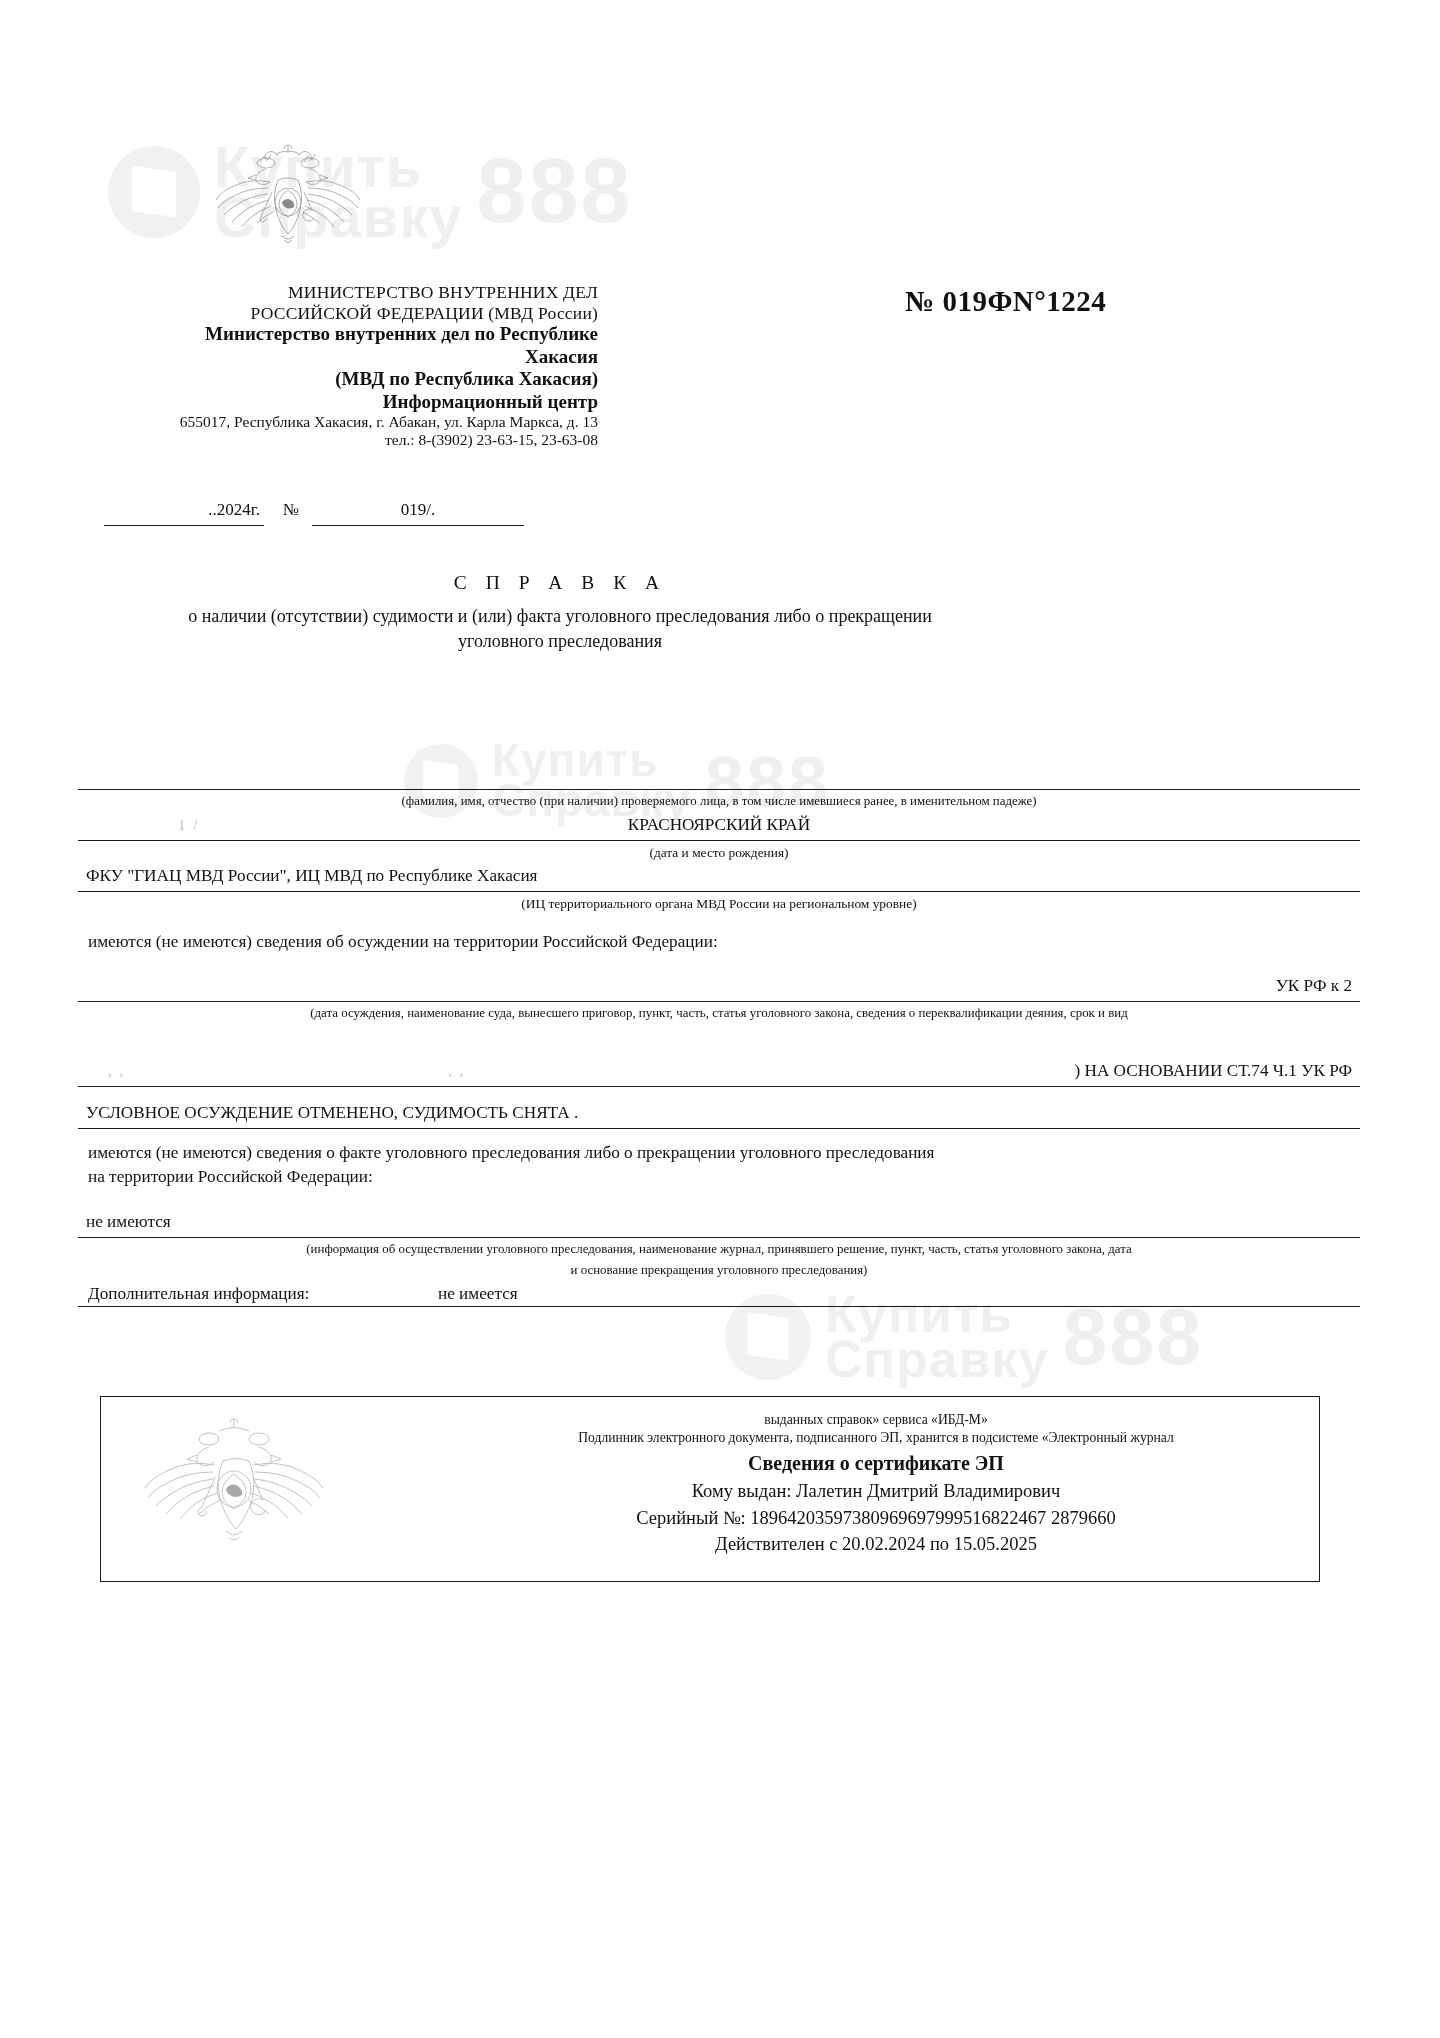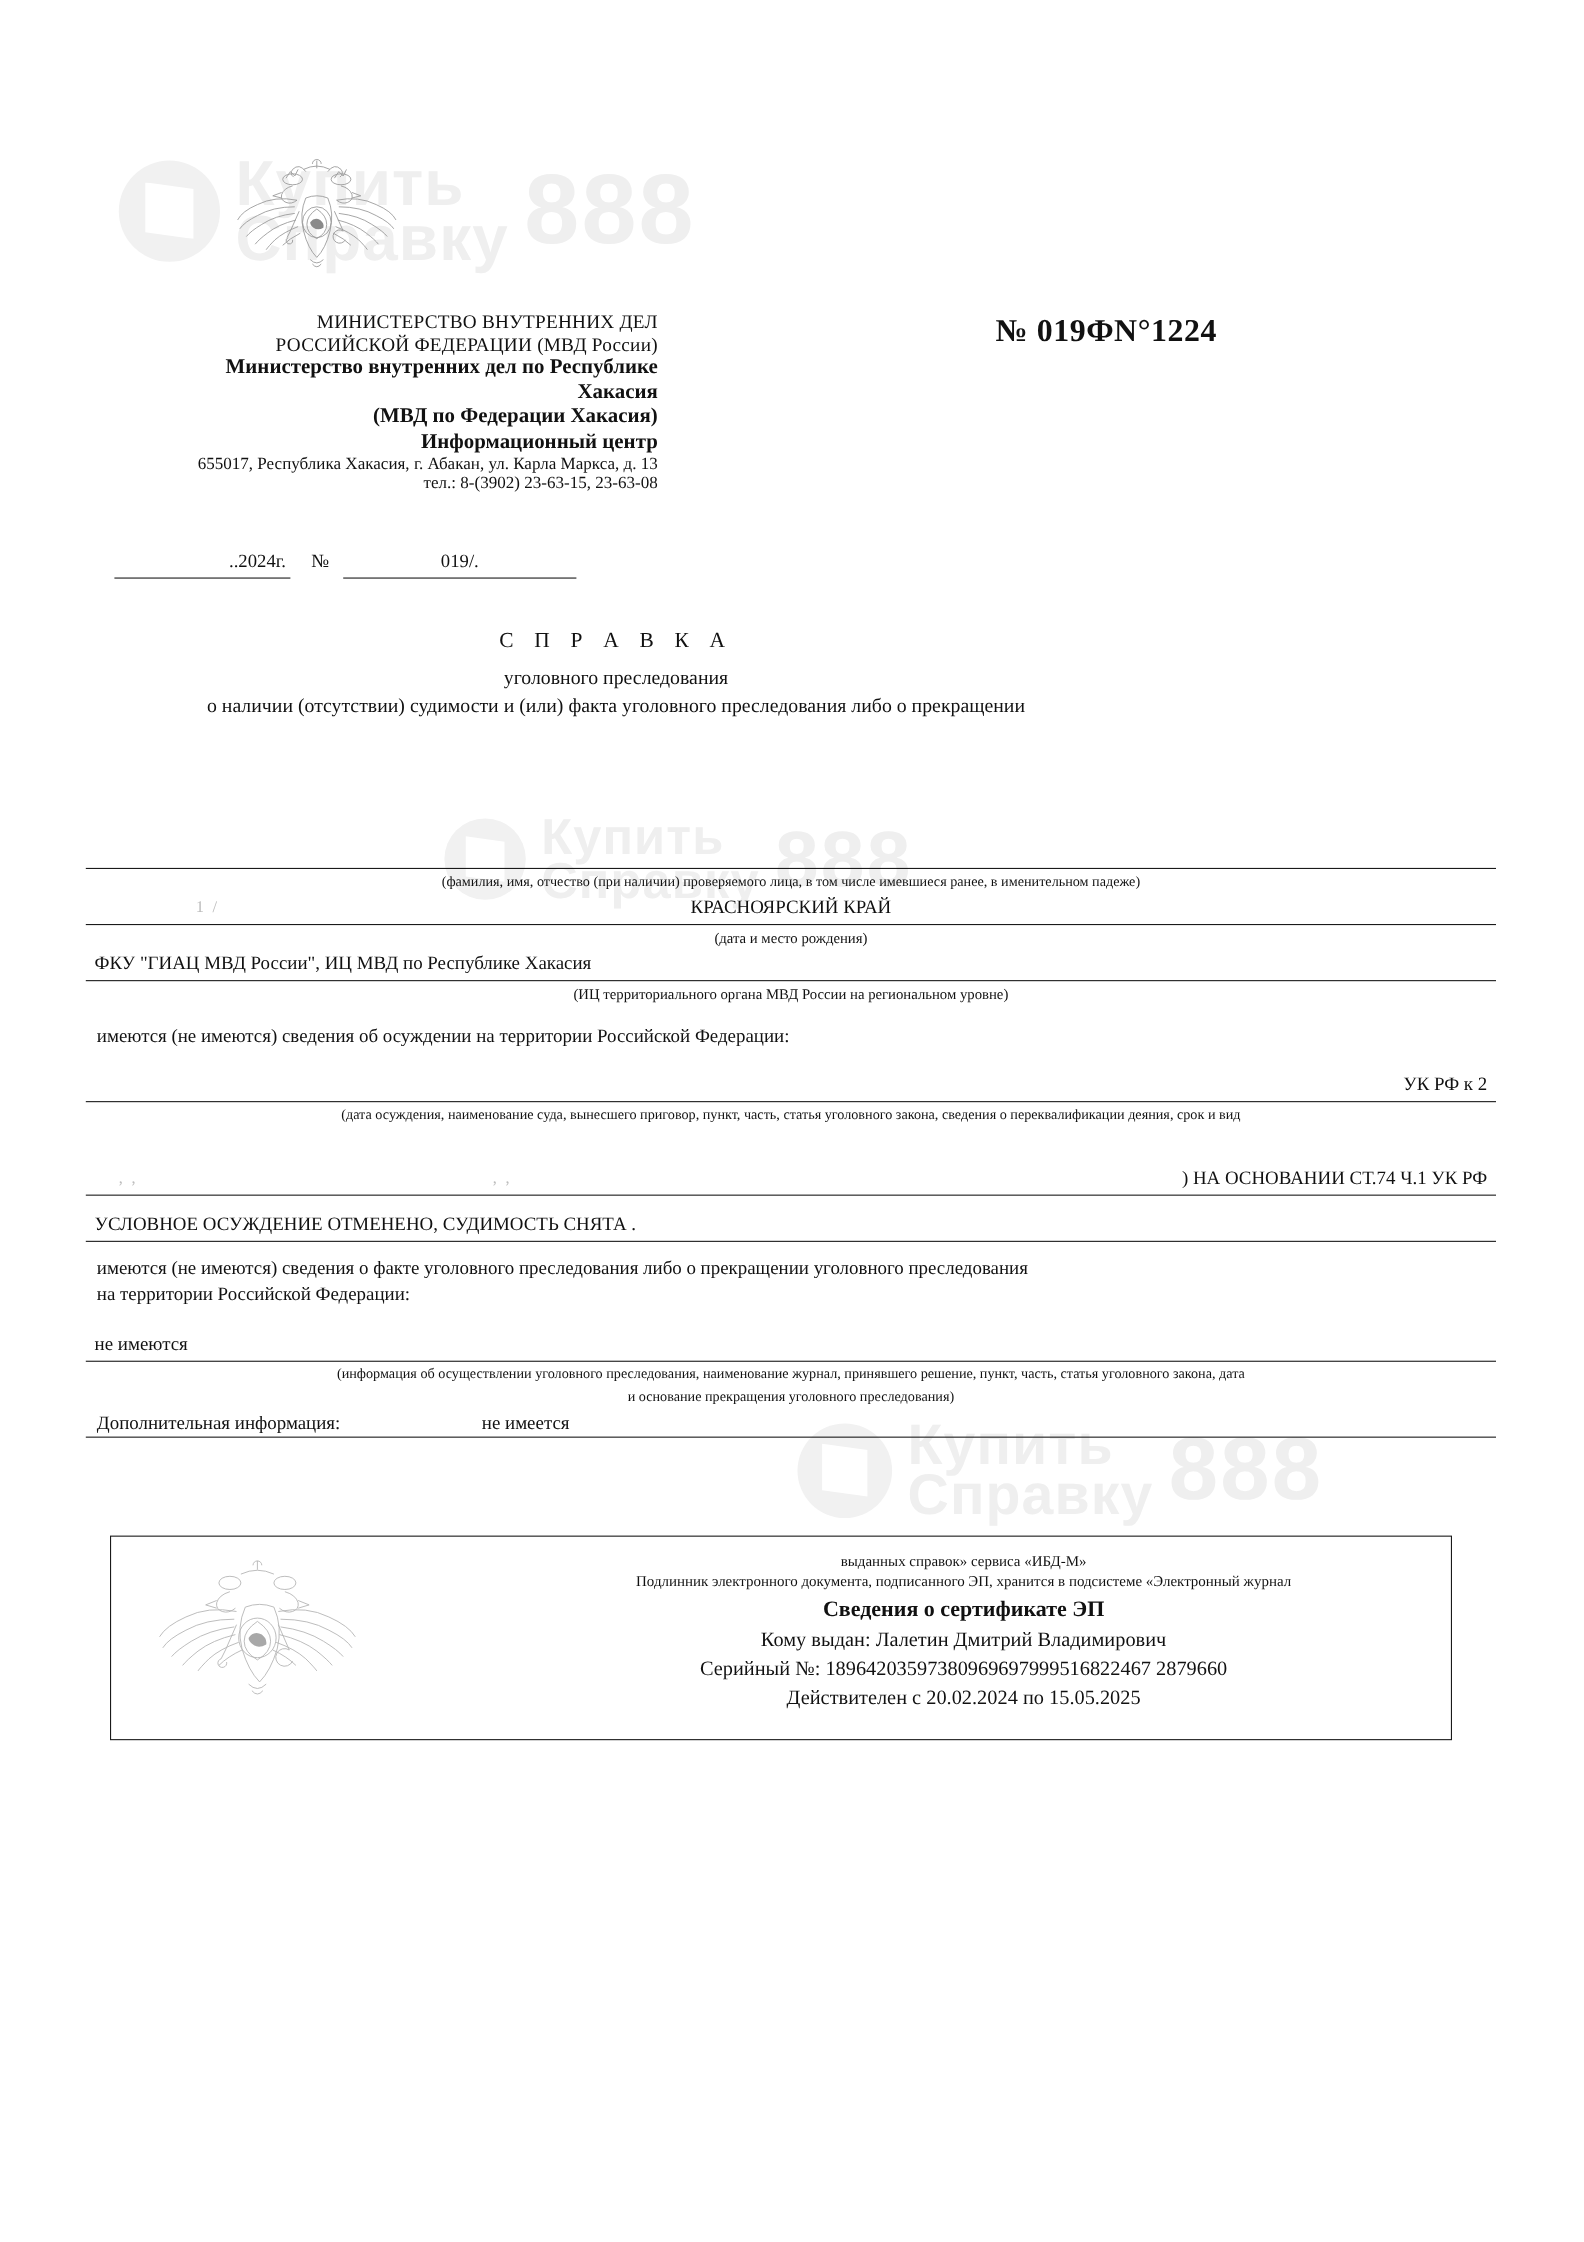--- a/index.html
+++ b/index.html
@@ -323,38 +323,38 @@
 
       <path d="M84 96 q6 6 12 0 M86 100 q4 5 8 0"></path>
     </g>
   </svg>
 
   <div class="hdr">
     <div class="l-caps">МИНИСТЕРСТВО ВНУТРЕННИХ ДЕЛ</div>
     <div class="l-caps">РОССИЙСКОЙ ФЕДЕРАЦИИ (МВД России)</div>
     <div class="l-bold">Министерство внутренних дел по Республике</div>
     <div class="l-bold">Хакасия</div>
-    <div class="l-bold">(МВД по Федерации Хакасия)</div>
+    <div class="l-bold">(МВД по Республика Хакасия)</div>
     <div class="l-bold">Информационный центр</div>
     <div class="l-small">655017, Республика Хакасия, г. Абакан, ул. Карла Маркса, д. 13</div>
     <div class="l-small">тел.: 8-(3902) 23-63-15, 23-63-08</div>
   </div>
 
   <div class="docnum">№ 019ФN°1224</div>
 
   <div class="daterow">
     <div class="cell c-date">..2024г.</div>
     <div class="cell c-no">№</div>
     <div class="cell c-val">019/.</div>
   </div>
 
   <div class="title-block">
     <div class="title-main">С П Р А В К А</div>
+    <div class="title-sub">о наличии (отсутствии) судимости и (или) факта уголовного преследования либо о прекращении</div>
     <div class="title-sub">уголовного преследования</div>
-    <div class="title-sub">о наличии (отсутствии) судимости и (или) факта уголовного преследования либо о прекращении</div>
   </div>
 
   <div class="body-area">
 
     <div class="spacer-46"></div>
 
     <div class="fline">
       <span class="fval center"></span>
     </div>
     <div class="caption wide">(фамилия, имя, отчество (при наличии) проверяемого лица, в том числе имевшиеся ранее, в именительном падеже)</div>

